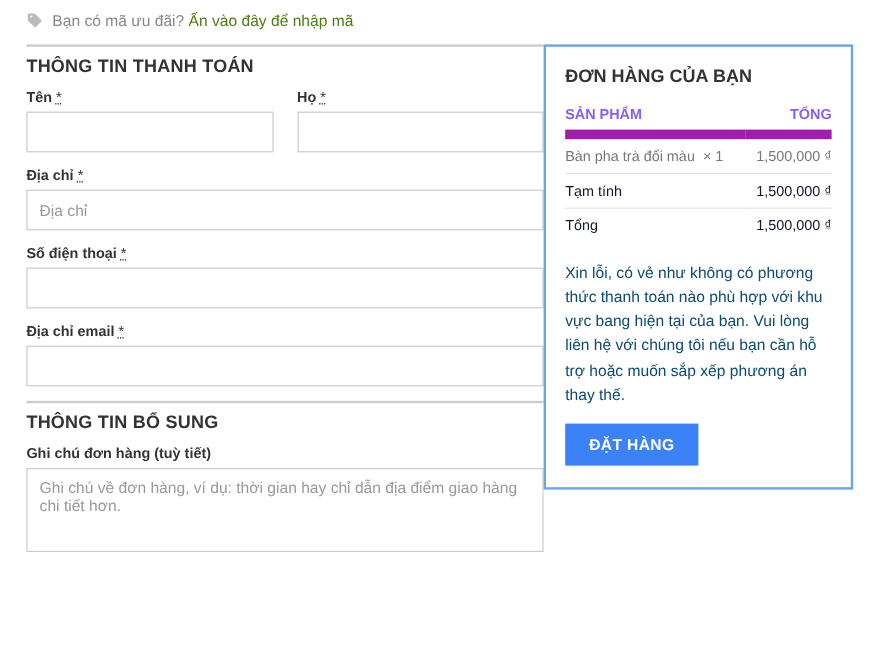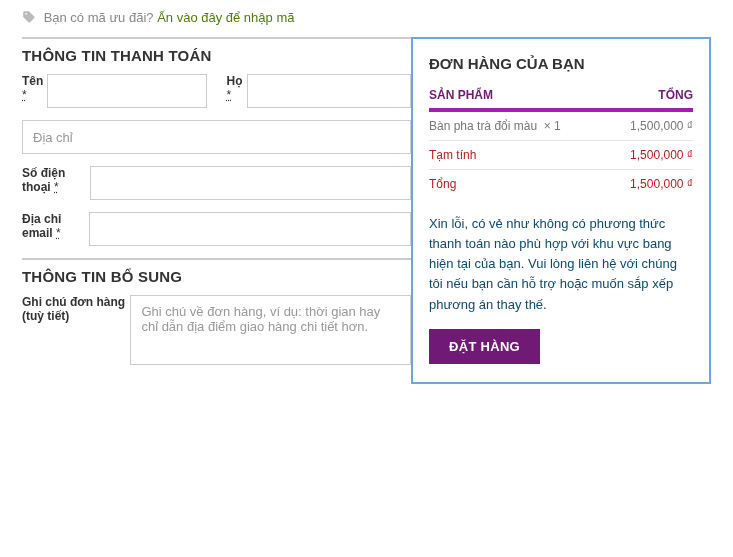--- a/index.html
+++ b/index.html
@@ -17,32 +17,32 @@
     padding: 2px 0 10px 0;
   }
   .coupon-bar .tag-icon {
     display: inline-block;
     margin-right: 4px;
     vertical-align: -2px;
   }
   .coupon-bar a { color: #4d7c0f; text-decoration: none; }
   .layout { display: flex; align-items: flex-start; }
   .left { flex: 1; }
-  .right { width: 300px; }
+  .right { width: 258px; }
   h3.section-title {
     font-size: 15px;
     font-weight: bold;
     color: #333;
     border-top: 2px solid #ccc;
     padding-top: 8px;
     margin-bottom: 10px;
     letter-spacing: .2px;
   }
   .row { display: flex; gap: 20px; margin-bottom: 12px; }
-  .field { flex: 1; display: flex; flex-direction: row; }
+  .field { flex: 1; display: flex; flex-direction: column; }
   .label {
     font-size: 12px;
     color: #333;
     font-weight: bold;
     margin-bottom: 5px;
   }
   .label .req { text-decoration: underline dotted; font-weight: normal; }
   .text-input, .textarea {
     width: 100%;
     border: 1px solid #ccc;
@@ -62,41 +62,41 @@
   .order-box h3 {
     font-size: 15px;
     font-weight: bold;
     color: #333;
     margin-bottom: 10px;
   }
   .order-table { width: 100%; border-collapse: collapse; font-size: 12px; }
   .order-table th {
     text-align: left;
     font-weight: bold;
-    color: #701a75;
+    color: #8b5cf6;
     padding: 6px 0;
-    border-bottom: 4px solid #a21caf;
+    border-bottom: 8px solid #a21caf;
   }
   .order-table th:last-child, .order-table td:last-child { text-align: right; }
   .order-table td {
     padding: 7px 0;
     border-bottom: 1px solid #e3e3e3;
     color: #777;
   }
   .order-table tr:last-child td { border-bottom: none; }
   .price { color: #e24a1a; font-weight: normal; }
-  .order-table .total-row td { color: #b91c1c; }
+  .order-table .total-row td { color: #0f172a; }
   .notice {
     font-size: 13px;
     color: #0c4a6e;
     line-height: 1.55;
     margin: 16px 0 14px 0;
   }
   .place-order-btn {
-    background: #701a75;
+    background: #3b82f6;
     color: #fff;
     border: none;
     font-size: 13px;
     font-weight: bold;
     padding: 10px 20px;
     cursor: pointer;
     letter-spacing: .3px;
   }
 </style>
 </head>
@@ -126,20 +126,23 @@
       <div class="field">
         <label class="label">
           <span>Họ</span> <span class="req">*</span>
         </label>
         <input class="text-input" type="text" style="">
       </div>
     </div>
 
     <div class="row">
       <div class="field">
+        <label class="label">
+          <span>Địa chỉ</span> <span class="req">*</span>
+        </label>
         <input class="text-input" type="text" placeholder="Địa chỉ" style="">
       </div>
     </div>
 
 
     <div class="row">
       <div class="field">
         <label class="label">
           <span>Số điện thoại</span> <span class="req">*</span>
         </label>

